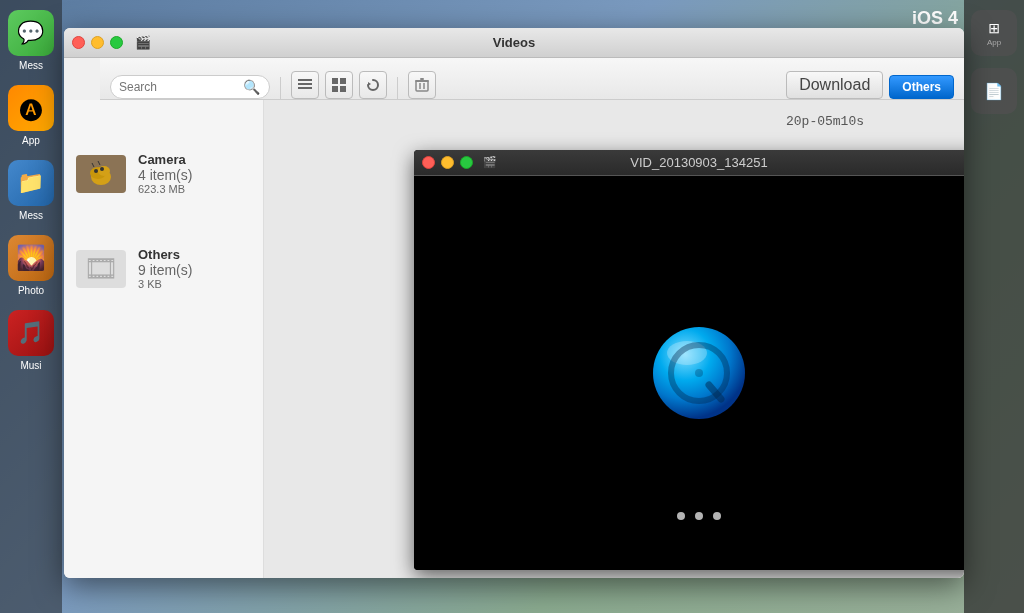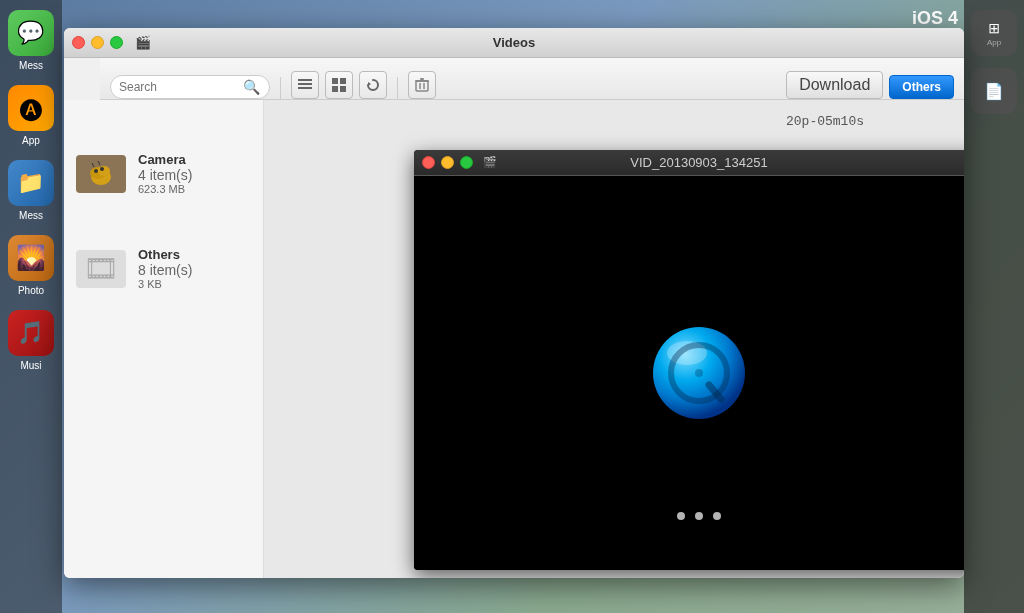--- a/index.html
+++ b/index.html
@@ -580,21 +580,21 @@
             <span class="category-size">623.3 MB</span>
           </div>
         </div>
 
         <div class="category-item">
           <div class="category-thumb">
             <span class="film-icon">🎞</span>
           </div>
           <div class="category-info">
             <span class="category-name">Others</span>
-            <span class="category-count">8 item(s)</span>
+            <span class="category-count">9 item(s)</span>
             <span class="category-size">3 KB</span>
           </div>
         </div>
 
       </div>
 
       <div class="video-main">
 
         <div class="video-info-text">20p-05m10s</div>
 

